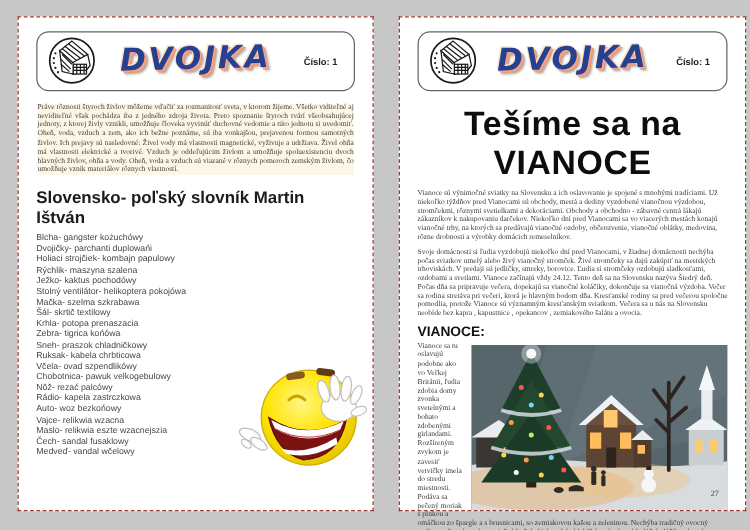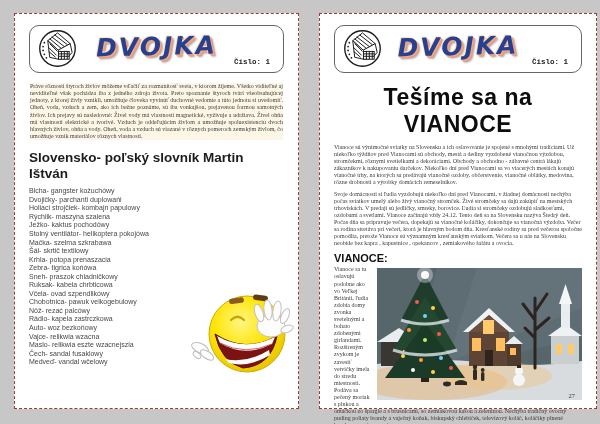--- a/index.html
+++ b/index.html
@@ -21,41 +21,41 @@
   }
   .emblem{position:absolute;left:8px;top:3px;width:39px;height:39px;}
   .dvojka{
     position:absolute;left:0;right:0;top:6px;text-align:center;
     font-family:"DejaVu Sans", sans-serif;font-weight:bold;font-style:italic;
     font-size:25px;letter-spacing:2px;color:#27408f;
     text-shadow:-1px -1px 0 #fce2c4, 1px 1px 0 #f4a988, 2px 2px 0 #ef9a7a, 3px 3px 2px rgba(60,60,60,.45);
     transform:rotate(-1.5deg);
   }
   .issue{
-    position:absolute;right:13px;bottom:6px;
-    font-family:Liberation Mono, monospace;font-weight:bold;font-size:7.5px;color:#222;
+    position:absolute;right:13px;bottom:18px;
+    font-family:Liberation Sans, sans-serif;font-weight:bold;font-size:7.5px;color:#222;
   }
 
   
   .intro{
     margin:10px 1px 0;background:#fbf6e6;color:#48413a;
     font-size:6px;line-height:7.15px;text-align:justify;
   }
   .dict-title{
     margin:10px 0 5px;width:245px;color:#1c1c1c;
     font-family:"Liberation Sans", sans-serif;font-weight:bold;font-size:13.5px;line-height:16px;
   }
   .dict-list{font-family:"Liberation Sans", sans-serif;font-size:7px;line-height:8.55px;color:#474747;}
   .dict-item{white-space:nowrap;}
   .smiley{position:absolute;right:3px;bottom:20px;width:106px;height:106px;}
 
   
   .rp-title{
     margin:11px 0 6px;text-align:center;color:#0d0d0d;
-    font-family:"Liberation Sans", sans-serif;font-weight:bold;font-size:23px;letter-spacing:.5px;
+    font-family:"Liberation Sans", sans-serif;font-weight:bold;font-size:27px;letter-spacing:.5px;
   }
   .rp-par{margin:4px 0 0;color:#3c3c3c;font-size:6px;line-height:7.1px;text-align:left;}
   .amerika-h{
     margin:5px 0 2px;color:#111;
     font-family:"Liberation Sans", sans-serif;font-weight:bold;font-size:11px;
   }
   .amerika{color:#3c3c3c;font-size:6px;line-height:7.1px;}
   .xmas{float:right;width:205px;height:132px;margin:2px 0 2px 5px;}
   .pagenum{position:absolute;right:21px;bottom:9px;font-size:6.5px;color:#333;}
 </style>

